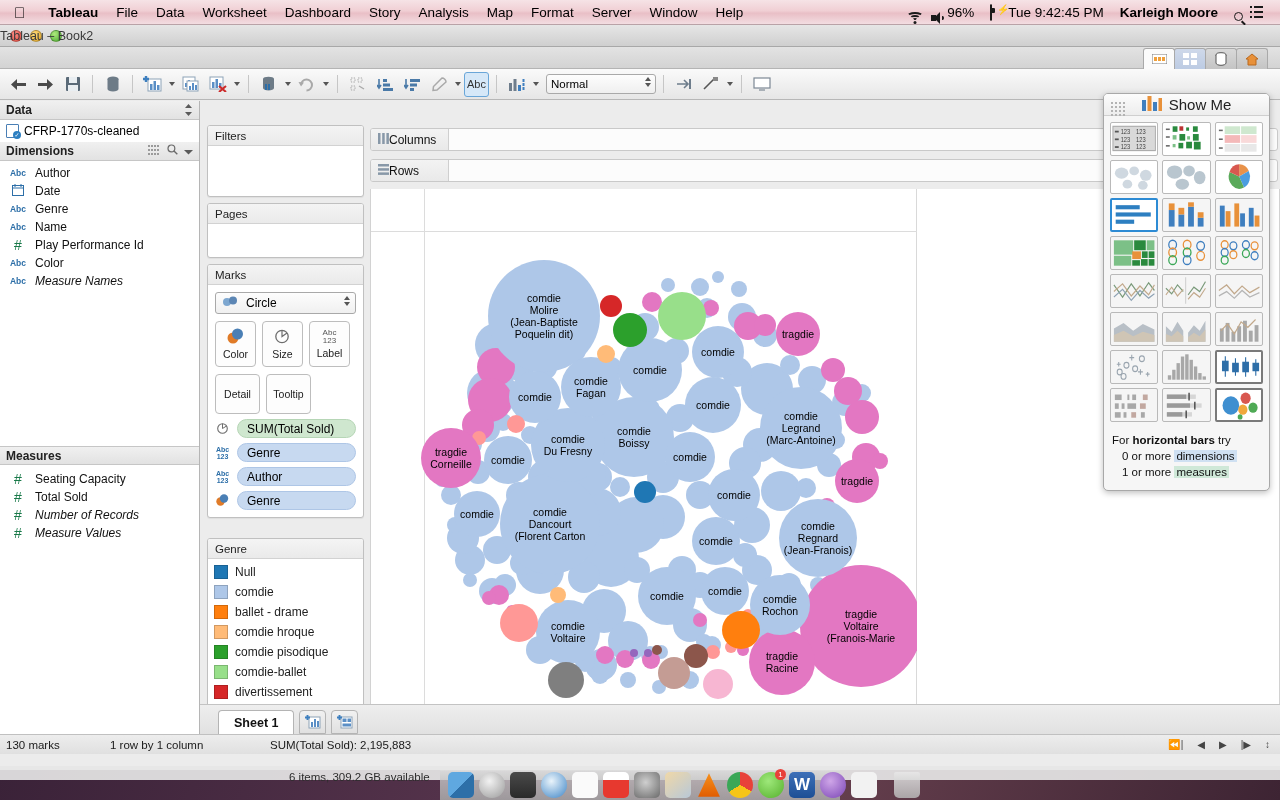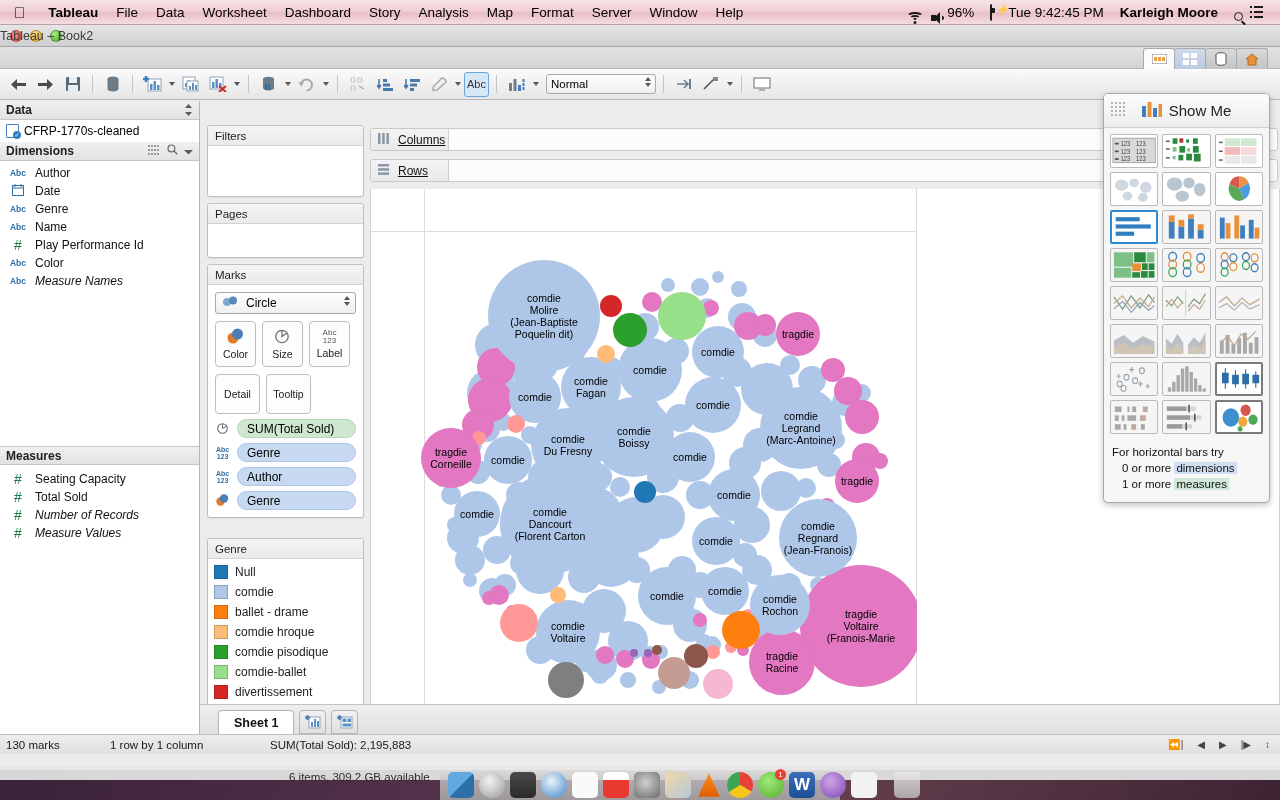--- a/index.html
+++ b/index.html
@@ -125,40 +125,40 @@
   .pill.green { background:#cfe7cf; border:1px solid #b6d6b6; }
   .pill.blue  { background:#c7d9f0; border:1px solid #aec6e6; }
   .pillicon { width:15px; text-align:center; font-size:8px; line-height:8px; color:#2d6fa8; font-weight:bold; }
 
   .legendItem { display:flex; align-items:center; gap:7px; height:20px; padding-left:6px; font-size:12px; color:#222;}
   .sw { width:14px; height:14px; border:1px solid rgba(0,0,0,.18); }
 
   
   .shelf { position:absolute; height:23px; background:#fcfcfc; border:1px solid #c9c9c9; border-radius:3px; display:flex; align-items:center;}
   .shelfLabel { width:78px; height:100%; background:linear-gradient(to bottom,#f3f3f3,#e9e9e9); border-right:1px solid #cfcfcf;
-                display:flex; align-items:center; gap:9px; padding-left:7px; font-size:12px; color:#111; border-radius:2px 0 0 2px;text-decoration:underline;}
+                display:flex; align-items:center; gap:0; padding-left:7px; font-size:12px; color:#111; border-radius:2px 0 0 2px;}
   .vizarea { position:absolute; left:370px; top:164px; right:0; bottom:56px; background:#fff; border:1px solid #d2d2d2; border-top:none;}
   .vizinner { position:absolute; left:0; top:0; width:546px; height:538px; background:#fff; border-right:1px solid #d9d9d9; border-bottom:1px solid #d9d9d9;}
   .gl { position:absolute; background:#dcdcdc; }
 
   
   .showme { position:absolute; right:10px; top:68px; width:167px; background:#f6f6f6;
             border:1px solid #a8a8a8; border-radius:5px; box-shadow:0 2px 6px rgba(0,0,0,.25); overflow:hidden;}
-  .smHdr { height:34px; display:flex; align-items:center; justify-content:center; gap:7px;
+  .smHdr { height:22px; display:flex; align-items:center; justify-content:center; gap:7px;
            background:linear-gradient(to bottom,#fcfcfc,#ededed); border-bottom:1px solid #cfcfcf; position:relative;}
   .smHdr .grip { position:absolute; left:6px; top:7px; width:16px;height:16px;
                  background-image: radial-gradient(#b3b3b3 0.8px, transparent 0.9px); background-size:4px 4px;}
   .smTitle { font-size:15px; color:#222; }
   .smGrid { display:grid; grid-template-columns: repeat(3, 1fr); gap:4px; padding:6px; }
   .smCell { height:34px; border:1px solid #b9b9b9; border-radius:2px; background:#fff; position:relative; overflow:hidden;}
   .smCell.sel { border:2px solid #2d8bd4; }
   .smCell.hl  { border:2px solid #7a7a7a; }
   .smCell.dim { background:#f5f5f5; }
   .smHint { padding:4px 8px 10px 8px; font-size:11.5px; color:#111; line-height:16px; }
-  .smHint b { font-weight:normal; }
+  .smHint b { font-weight:bold; }
   .hlB { background:#cfe0f2; padding:0 2px; }
   .hlG { background:#cfe8d8; padding:0 2px; }
 
   
   .sheettabs { position:absolute; left:200px; right:0; bottom:36px; height:30px;
                background:linear-gradient(to bottom,#eeeeee,#e1e1e1); border-top:1px solid #c3c3c3; display:flex; align-items:flex-end; padding-left:18px;}
   .stab { height:24px; background:#fff; border:1px solid #b4b4b4; border-bottom:none; border-radius:4px 4px 0 0;
           display:flex;align-items:center;padding:0 15px; font-size:12.5px; font-weight:bold; color:#111;}
   .sbtn { width:27px;height:24px; margin-left:5px; border:1px solid #b4b4b4; border-radius:4px 4px 0 0;
           background:linear-gradient(to bottom,#f1f1f1,#e0e0e0); display:flex;align-items:center;justify-content:center;}

